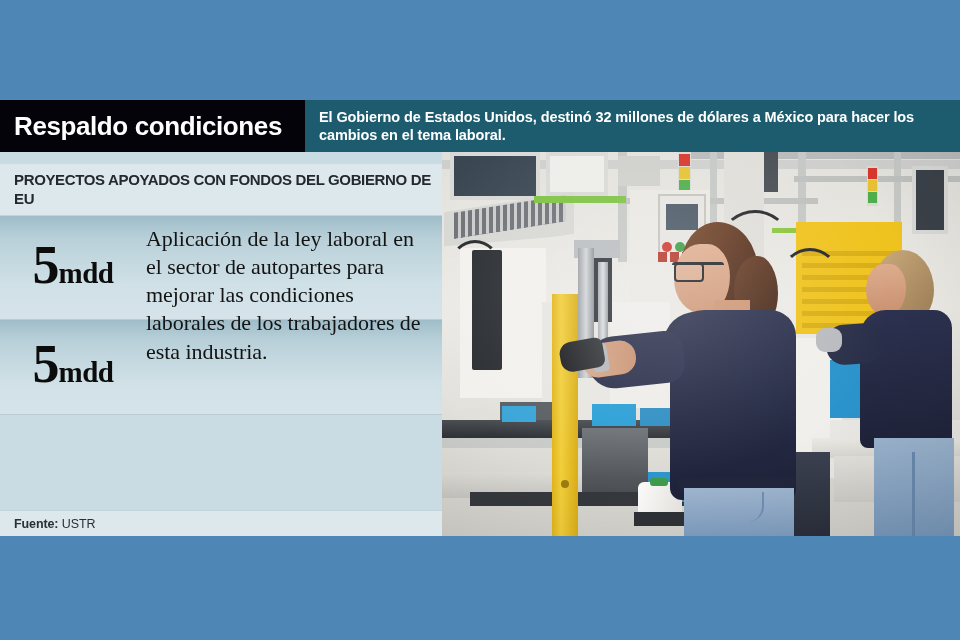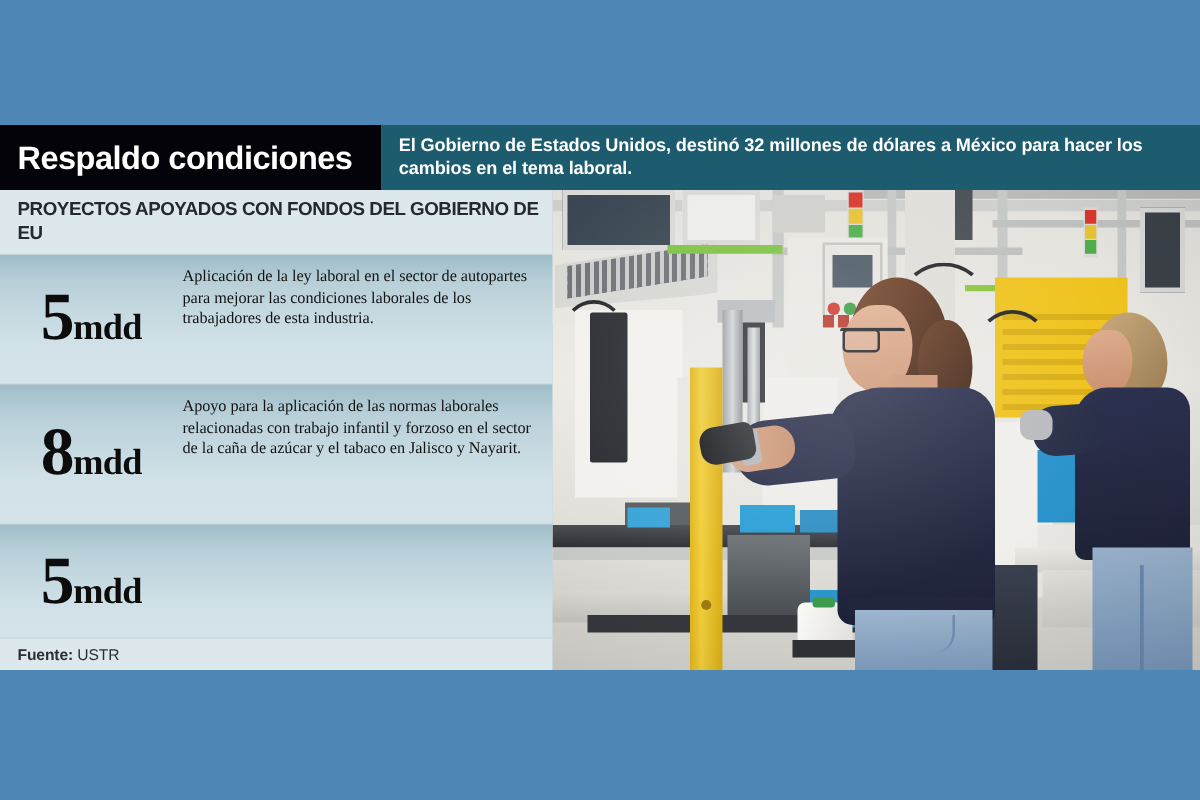--- a/index.html
+++ b/index.html
@@ -81,20 +81,21 @@
     height: 384px;
     background: #c9dbe3;
   }
 
   .kicker {
     height: 52px;
     background: #dde8ed;
     box-sizing: border-box;
     padding: 6px 10px 0 14px;
     border-bottom: 1px solid #c3d3da;
+    margin-top: 12px;
   }
   .kicker-text {
     color: #23292c;
     font-size: 15px;
     font-weight: bold;
     line-height: 1.28;
     letter-spacing: -0.35px;
   }
 
   .rows {
@@ -140,21 +141,21 @@
 
   .desc-cell {
     flex: 1;
     box-sizing: border-box;
     padding: 9px 14px 0 0;
     height: 100%;
   }
   .desc {
     color: #131313;
     font-family: "Liberation Serif", serif;
-    font-size: 13px;
+    font-size: 22px;
     line-height: 1.28;
     letter-spacing: -0.05px;
   }
 
   .source {
     position: absolute;
     left: 0;
     bottom: 0;
     width: 442px;
     height: 26px;
@@ -512,30 +513,20 @@
           <div class="amount-cell">
             <div class="amount">
               <span class="num">5</span><span class="unit">mdd</span>
             </div>
           </div>
           <div class="desc-cell">
             <div class="desc">Aplicación de la ley laboral en el sector de autopartes para mejorar las condiciones laborales de los trabajadores de esta industria.</div>
           </div>
         </div>
 
-        <div class="row row-2">
-          <div class="amount-cell">
-            <div class="amount">
-              <span class="num">8</span><span class="unit">mdd</span>
-            </div>
-          </div>
-          <div class="desc-cell">
-            <div class="desc">Apoyo para la aplicación de las normas laborales relacionadas con trabajo infantil y forzoso en el sector de la caña de azúcar y el tabaco en Jalisco y Nayarit.</div>
-          </div>
-        </div>
 
         <div class="row row-3">
           <div class="amount-cell">
             <div class="amount">
               <span class="num">5</span><span class="unit">mdd</span>
             </div>
           </div>
         </div>
 
       </div>

